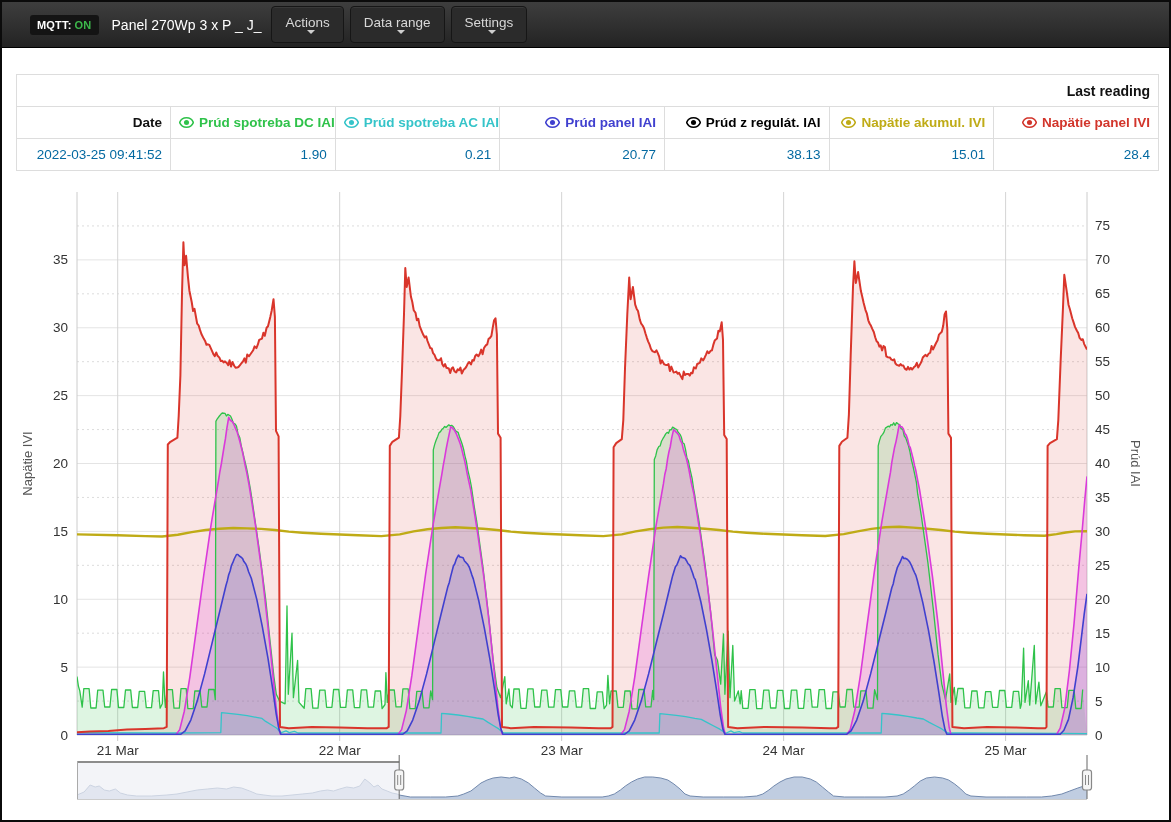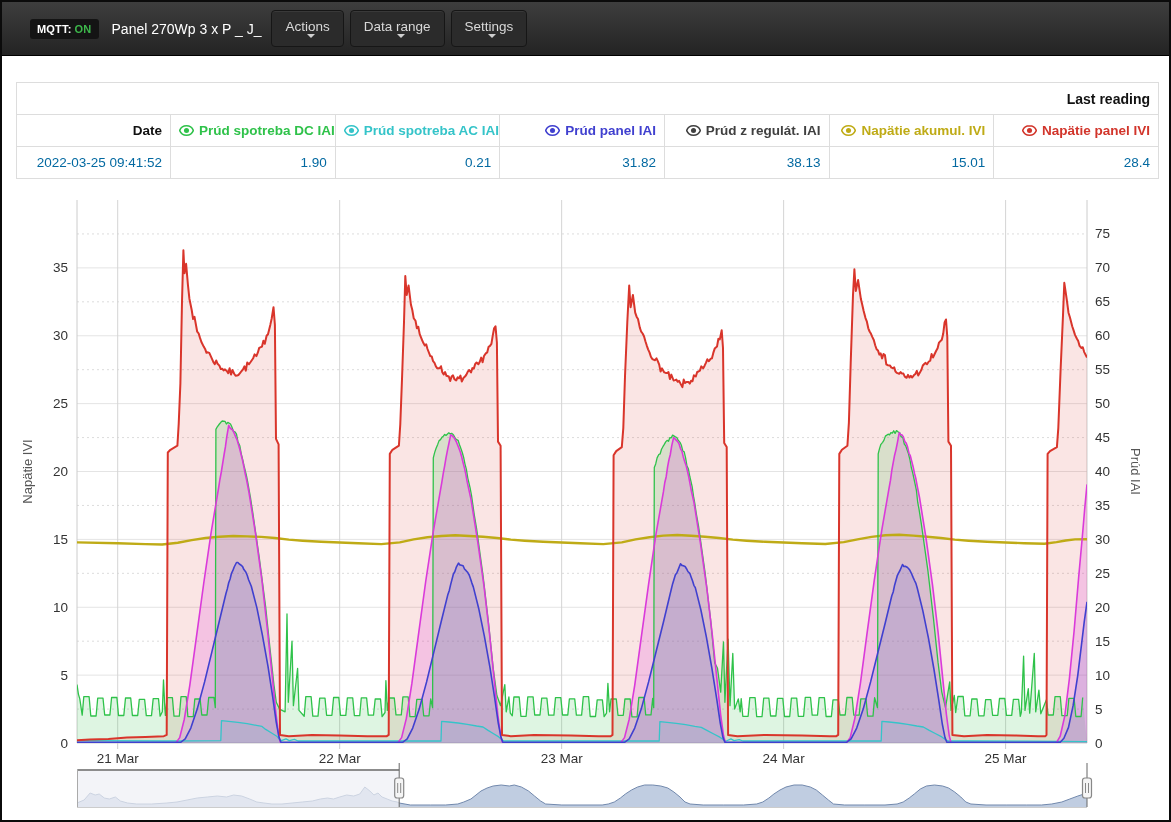--- a/index.html
+++ b/index.html
@@ -1,20 +1,20 @@
 <!DOCTYPE html>
 <html><head>
 <meta charset="utf-8">
 <style>
   * { margin:0; padding:0; box-sizing:border-box; }
   html,body { width:1171px; height:822px; background:#fff; font-family:"Liberation Sans", sans-serif; overflow:hidden; }
   .frame { width:1171px; height:822px; border:2px solid #0b0b0b; background:#fff; position:relative; }
 
   
-  .navbar { height:54px; background:linear-gradient(#3e3e3e,#232323); border-bottom:1px solid #000; display:flex; align-items:center; padding:0 10px 0 28px; }
+  .navbar { height:46px; background:linear-gradient(#3e3e3e,#232323); border-bottom:1px solid #000; display:flex; align-items:center; padding:0 10px 0 28px; }
   .mqtt-badge { background:#141414; border-radius:3px; padding:4px 7px; font-size:11px; font-weight:bold; color:#fff; letter-spacing:.2px; }
   .mqtt-on { color:#3db84b; margin-left:3px; }
   .brand { color:#fff; font-weight:normal; font-size:14px; margin-left:13px; margin-right:4px; white-space:nowrap; }
   .nav-btn { background:#2b2b2b; border:1px solid #161616; box-shadow:inset 0 1px 0 rgba(255,255,255,.07); color:#d8d8d8; font-size:13.5px; font-family:inherit; padding:8px 13px; border-radius:4px; margin-left:6px; cursor:pointer; display:flex; align-items:center;flex-direction:column; }
   .caret { display:inline-block; width:0; height:0; border-left:4px solid transparent; border-right:4px solid transparent; border-top:4px solid #cfcfcf; margin-left:7px; }
 
   
   table.lastread { border-collapse:collapse; width:1143px; margin:26px 14px 0 14px; font-size:13.5px; color:#333; table-layout:fixed; }
   table.lastread th, table.lastread td { border:1px solid #ddd; padding:6px 8px; text-align:right; height:32px; }
   .lr-title { text-align:left; font-weight:bold; font-size:14px; color:#111; }
@@ -71,38 +71,38 @@
               <circle cx="8" cy="8" r="2.7" fill="currentColor"></circle>
             </svg><span>Prúd spotreba DC IAI</span></th>
       <th class="colhead" style="color: rgb(53, 196, 201);"><svg class="eye" viewBox="0 0 16 16">
               <path d="M8 3 C4.5 3 1.8 5.2 0.7 8 C1.8 10.8 4.5 13 8 13 C11.5 13 14.2 10.8 15.3 8 C14.2 5.2 11.5 3 8 3 Z" fill="none" stroke="currentColor" stroke-width="1.7"></path>
               <circle cx="8" cy="8" r="2.7" fill="currentColor"></circle>
             </svg><span>Prúd spotreba AC IAI</span></th>
       <th class="colhead" style="color: rgb(64, 64, 207);"><svg class="eye" viewBox="0 0 16 16">
               <path d="M8 3 C4.5 3 1.8 5.2 0.7 8 C1.8 10.8 4.5 13 8 13 C11.5 13 14.2 10.8 15.3 8 C14.2 5.2 11.5 3 8 3 Z" fill="none" stroke="currentColor" stroke-width="1.7"></path>
               <circle cx="8" cy="8" r="2.7" fill="currentColor"></circle>
             </svg><span>Prúd panel IAI</span></th>
-      <th class="colhead" style="color: #404040;"><svg class="eye" viewBox="0 0 16 16">
+      <th class="colhead" style="color: #000000;"><svg class="eye" viewBox="0 0 16 16">
               <path d="M8 3 C4.5 3 1.8 5.2 0.7 8 C1.8 10.8 4.5 13 8 13 C11.5 13 14.2 10.8 15.3 8 C14.2 5.2 11.5 3 8 3 Z" fill="none" stroke="currentColor" stroke-width="1.7"></path>
               <circle cx="8" cy="8" r="2.7" fill="currentColor"></circle>
             </svg><span>Prúd z regulát. IAI</span></th>
       <th class="colhead" style="color: rgb(191, 171, 22);"><svg class="eye" viewBox="0 0 16 16">
               <path d="M8 3 C4.5 3 1.8 5.2 0.7 8 C1.8 10.8 4.5 13 8 13 C11.5 13 14.2 10.8 15.3 8 C14.2 5.2 11.5 3 8 3 Z" fill="none" stroke="currentColor" stroke-width="1.7"></path>
               <circle cx="8" cy="8" r="2.7" fill="currentColor"></circle>
             </svg><span>Napätie akumul. IVI</span></th>
       <th class="colhead" style="color: rgb(210, 53, 43);"><svg class="eye" viewBox="0 0 16 16">
               <path d="M8 3 C4.5 3 1.8 5.2 0.7 8 C1.8 10.8 4.5 13 8 13 C11.5 13 14.2 10.8 15.3 8 C14.2 5.2 11.5 3 8 3 Z" fill="none" stroke="currentColor" stroke-width="1.7"></path>
               <circle cx="8" cy="8" r="2.7" fill="currentColor"></circle>
             </svg><span>Napätie panel IVI</span></th>
     </tr>
     <tr>
       <td class="dateval">2022-03-25 09:41:52</td>
       <td class="val">1.90</td>
       <td class="val">0.21</td>
-      <td class="val">31.82</td>
+      <td class="val">20.77</td>
       <td class="val">38.13</td>
       <td class="val">15.01</td>
       <td class="val">28.4</td>
     </tr>
   </tbody>
     </table>
 
   <div class="chart-wrap">
     <svg id="chart-svg" width="1171" height="635" viewBox="0 183 1171 635">
         <line x1="75" y1="702.0625" x2="1085" y2="702.0625" stroke="#dcdcdc" stroke-width="1" stroke-dasharray="2,3"></line>

